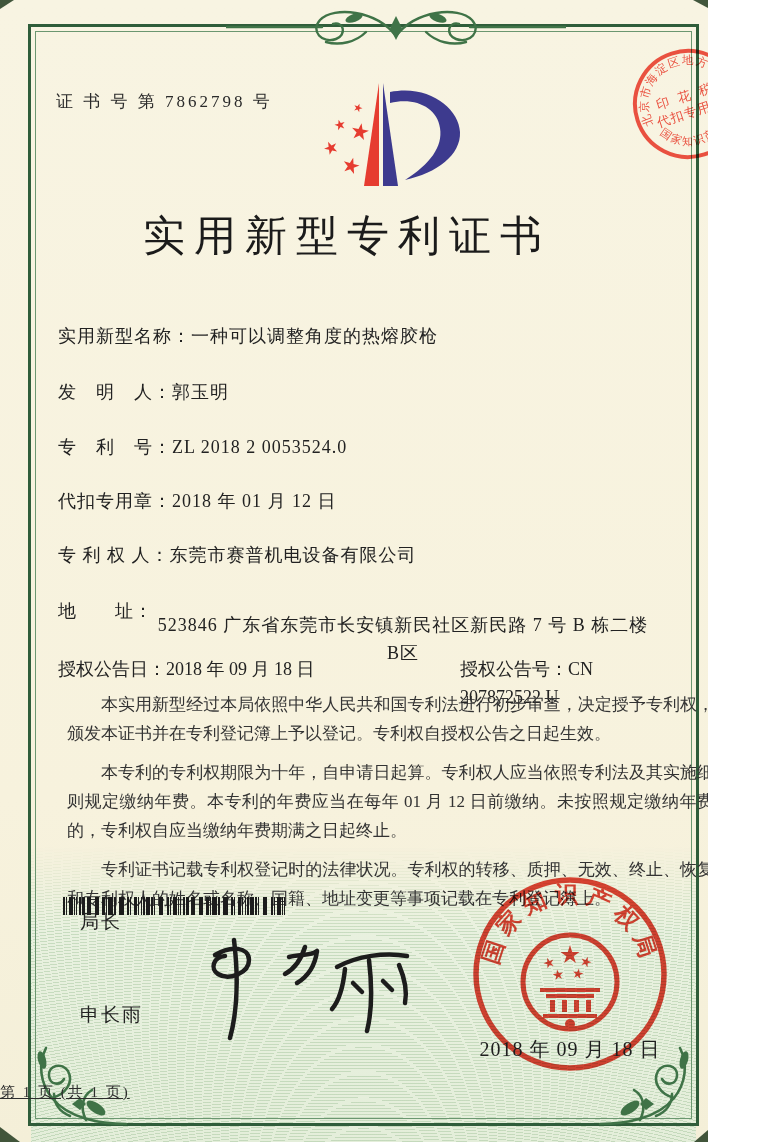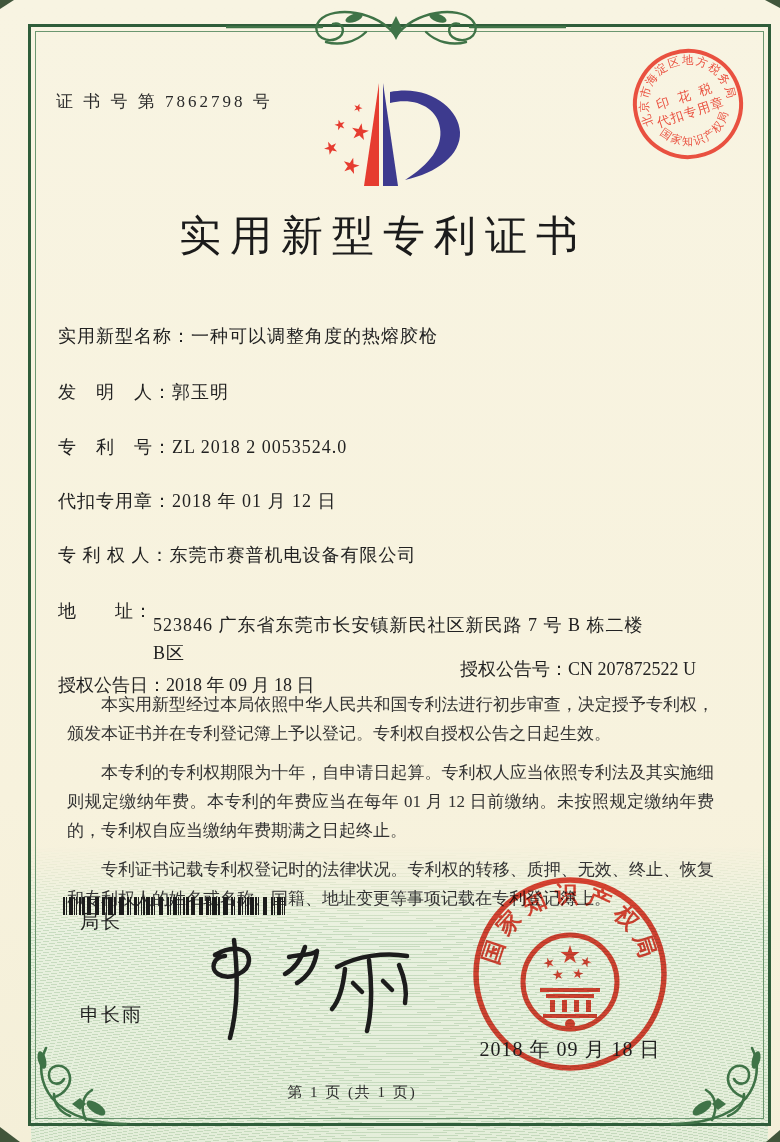--- a/index.html
+++ b/index.html
@@ -1,18 +1,18 @@
 <!DOCTYPE html>
 <html><head>
 <meta charset="utf-8">
 <style>
   html,body{margin:0;padding:0;}
   body{width:780px;height:1142px;overflow:hidden;
        font-family:"Liberation Serif","DejaVu Serif",serif;}
-  .page{position:relative;width:780px;height:1142px;
+  .page{position:relative;width:708px;height:1142px;
         background:linear-gradient(180deg,#f8f4e2 0%,#f7f2dd 70%,#f4efd8 100%);overflow:hidden;}
 
   
   .mark{position:absolute;background:#21391f;opacity:.85;}
   .mark.tl{left:0;top:0;width:14px;height:9px;clip-path:polygon(0 0,100% 0,0 100%);}
   .mark.tr{right:0;top:0;width:15px;height:8px;clip-path:polygon(0 0,100% 0,100% 100%);}
   .mark.bl{left:0;bottom:0;width:20px;height:15px;clip-path:polygon(0 0,0 100%,100% 100%);}
   .mark.br{right:0;bottom:0;width:14px;height:12px;clip-path:polygon(100% 0,100% 100%,0 100%);}
 
   
@@ -30,44 +30,44 @@
     mask-image:linear-gradient(180deg,transparent 0,#000 85px);}
 
   .certno{position:absolute;left:56px;top:90px;font-size:17px;letter-spacing:3px;color:#2a2a2a;}
   .logo{position:absolute;left:318px;top:80px;}
   .title{position:absolute;left:0;right:14px;top:208px;text-align:center;
          font-size:42px;font-weight:400;letter-spacing:9px;color:#1b1b1b;}
 
   .stamp{position:absolute;left:606px;top:20px;mix-blend-mode:multiply;opacity:.95;}
   .sealsvg{position:absolute;left:462px;top:866px;mix-blend-mode:multiply;opacity:.95;}
 
-  .row{position:absolute;left:58px;display:flex;font-size:18px;color:#222;line-height:28px;}
+  .row{position:absolute;left:58px;display:flex;font-size:18px;color:#222;line-height:28px;text-align:center;}
   .row .lab{flex:0 0 auto;letter-spacing:1px;}
   .row .val{letter-spacing:1px;}
   .row .val.addr{max-width:500px;margin-top:14px;}
   .grant{position:absolute;left:58px;top:655px;right:54px;display:flex;font-size:18px;line-height:28px;color:#222;}
-  .grant .left{width:402px;flex:0 0 auto;margin-top:16px;}
+  .grant .left{width:402px;flex:0 0 auto;}
 
   .bodytxt{position:absolute;left:57px;top:680px;width:667px;font-size:17px;line-height:29px;
            color:#333;text-align:justify;}
   .bodytxt p{margin:10px;text-indent:2em;}
 
   .barcode{position:absolute;left:63px;top:897px;width:223px;height:18px;
     background:
       repeating-linear-gradient(90deg,#1c1c1c 0 2px,transparent 2px 3px,#1c1c1c 3px 4px,transparent 4px 8px),
       repeating-linear-gradient(90deg,#1c1c1c 0 1px,transparent 1px 6px,#1c1c1c 6px 9px,transparent 9px 13px);}
 
   .signer{position:absolute;left:80px;font-size:19px;color:#222;letter-spacing:2px;}
   .sig{position:absolute;left:185px;top:933px;}
 
   .sealdate{position:absolute;left:458px;top:1036px;width:224px;text-align:center;
             font-size:20px;color:#1e1e1e;letter-spacing:1px;}
 
-  .footer{position:absolute;left:0;right:76px;top:1083px;text-align:center;
-          font-size:15px;color:#2d2d2d;letter-spacing:2px;}
+  .footer{position:absolute;left:0;right:76px;top:1083px;
+          font-size:15px;color:#2d2d2d;letter-spacing:2px;text-decoration:underline;}
 
   .orn{position:absolute;pointer-events:none;}
 </style>
 </head>
 <body>
 
 <div class="page">
 
   <div class="waves"></div>
 

